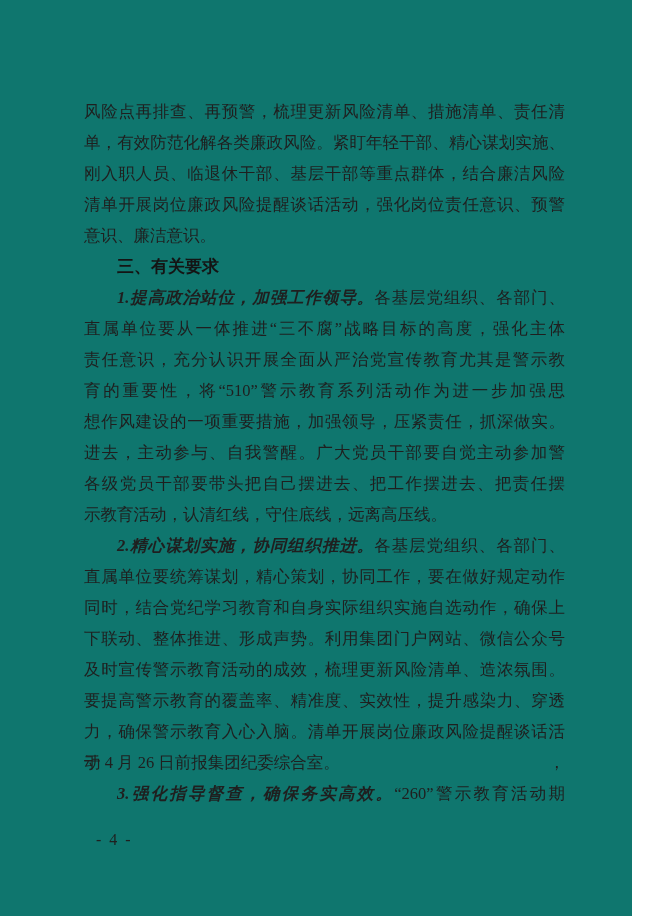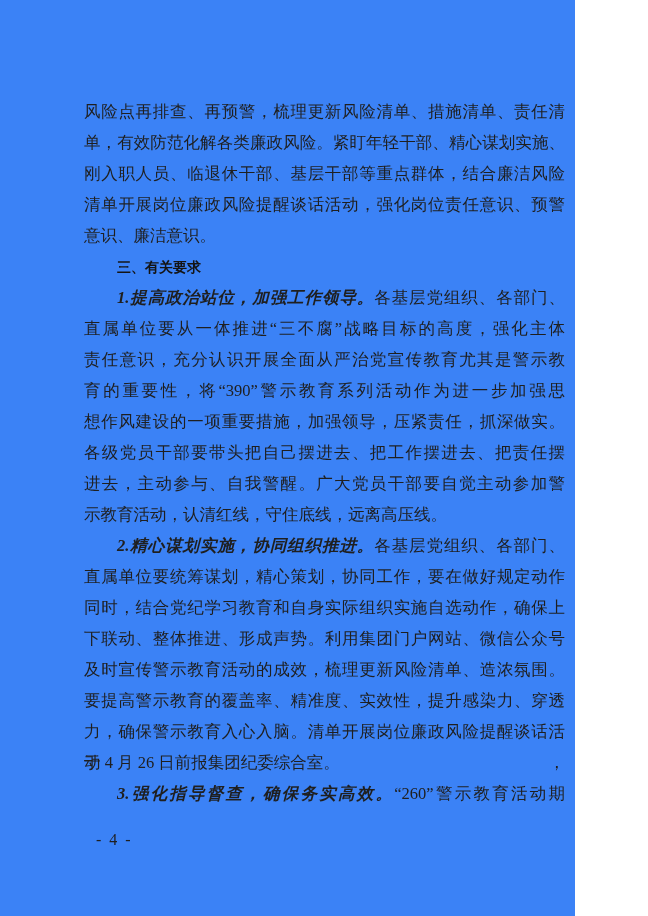--- a/index.html
+++ b/index.html
@@ -2,23 +2,23 @@
 <html><head>
 <meta charset="utf-8">
 <style>
   html, body {
     margin: 0;
     padding: 0;
     background: #ffffff;
   }
   .page {
     position: relative;
-    width: 575px;
+    width: 632px;
     height: 916px;
-    background: #3b82f6;
+    background: #0f766e;
     overflow: hidden;
     font-family: "Liberation Serif", "DejaVu Serif", serif;
     color: #1f1f1f;
   }
   .doc-body {
     position: absolute;
     left: 84px;
     top: 96px;
     width: 481px;
   }
@@ -36,21 +36,21 @@
   .line.indent {
     text-indent: 2em;
   }
   .seg-body {
     font-family: "Liberation Serif", "DejaVu Serif", serif;
   }
   .seg-heading {
     font-family: "Liberation Sans", "DejaVu Sans", sans-serif;
     font-weight: 700;
     color: #141414;
-    font-size: 14px;
+    font-size: 17px;
   }
   .seg-lead {
     font-weight: 700;
     font-style: italic;
   }
   .page-footer {
     position: absolute;
     left: 96px;
     top: 831px;
     font-size: 16px;
@@ -71,24 +71,24 @@
         <div class="line justify"><span class="seg-body">清单开展岗位廉政风险提醒谈话活动，强化岗位责任意识、预警</span></div>
         <div class="line"><span class="seg-body">意识、廉洁意识。</span></div>
       </div>
       <div class="block">
         <div class="line indent"><span class="seg-heading">三、有关要求</span></div>
       </div>
       <div class="block">
         <div class="line justify indent"><span class="seg-lead">1.提高政治站位，加强工作领导。</span><span class="seg-body">各基层党组织、各部门、</span></div>
         <div class="line justify"><span class="seg-body">直属单位要从一体推进“三不腐”战略目标的高度，强化主体</span></div>
         <div class="line justify"><span class="seg-body">责任意识，充分认识开展全面从严治党宣传教育尤其是警示教</span></div>
-        <div class="line justify"><span class="seg-body">育的重要性，将“390”警示教育系列活动作为进一步加强思</span></div>
+        <div class="line justify"><span class="seg-body">育的重要性，将“510”警示教育系列活动作为进一步加强思</span></div>
         <div class="line justify"><span class="seg-body">想作风建设的一项重要措施，加强领导，压紧责任，抓深做实。</span></div>
+        <div class="line justify"><span class="seg-body">进去，主动参与、自我警醒。广大党员干部要自觉主动参加警</span></div>
         <div class="line justify"><span class="seg-body">各级党员干部要带头把自己摆进去、把工作摆进去、把责任摆</span></div>
-        <div class="line justify"><span class="seg-body">进去，主动参与、自我警醒。广大党员干部要自觉主动参加警</span></div>
         <div class="line"><span class="seg-body">示教育活动，认清红线，守住底线，远离高压线。</span></div>
       </div>
       <div class="block">
         <div class="line justify indent"><span class="seg-lead">2.精心谋划实施，协同组织推进。</span><span class="seg-body">各基层党组织、各部门、</span></div>
         <div class="line justify"><span class="seg-body">直属单位要统筹谋划，精心策划，协同工作，要在做好规定动作</span></div>
         <div class="line justify"><span class="seg-body">同时，结合党纪学习教育和自身实际组织实施自选动作，确保上</span></div>
         <div class="line justify"><span class="seg-body">下联动、整体推进、形成声势。利用集团门户网站、微信公众号</span></div>
         <div class="line justify"><span class="seg-body">及时宣传警示教育活动的成效，梳理更新风险清单、造浓氛围。</span></div>
         <div class="line justify"><span class="seg-body">要提高警示教育的覆盖率、精准度、实效性，提升感染力、穿透</span></div>
         <div class="line justify"><span class="seg-body">力，确保警示教育入心入脑。清单开展岗位廉政风险提醒谈话活动，</span></div>

